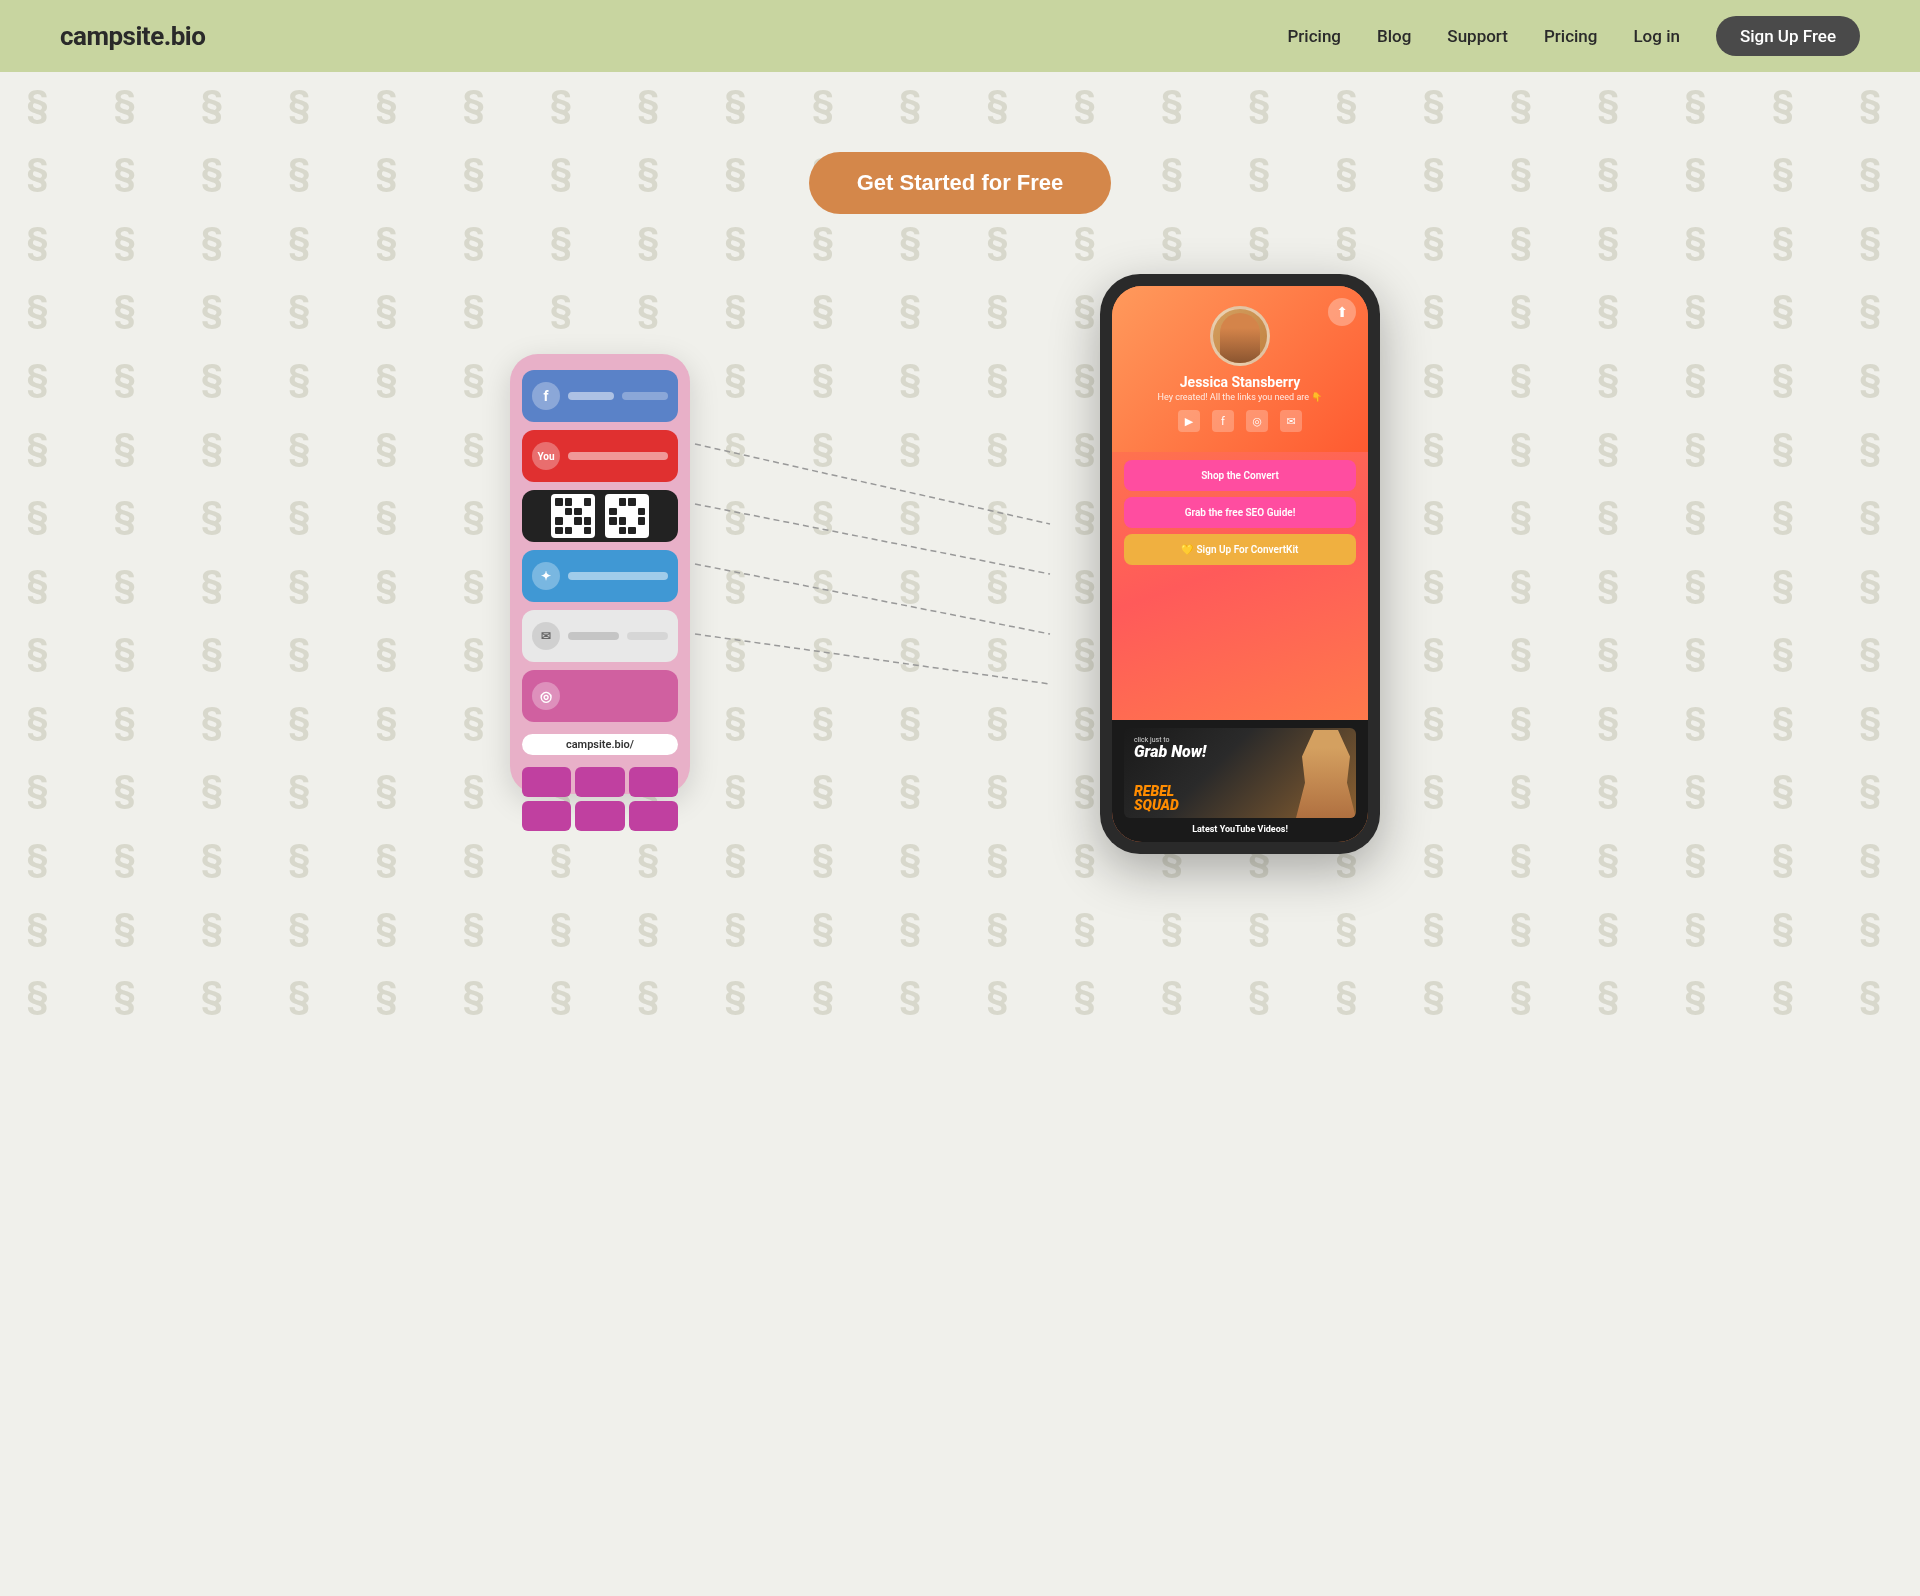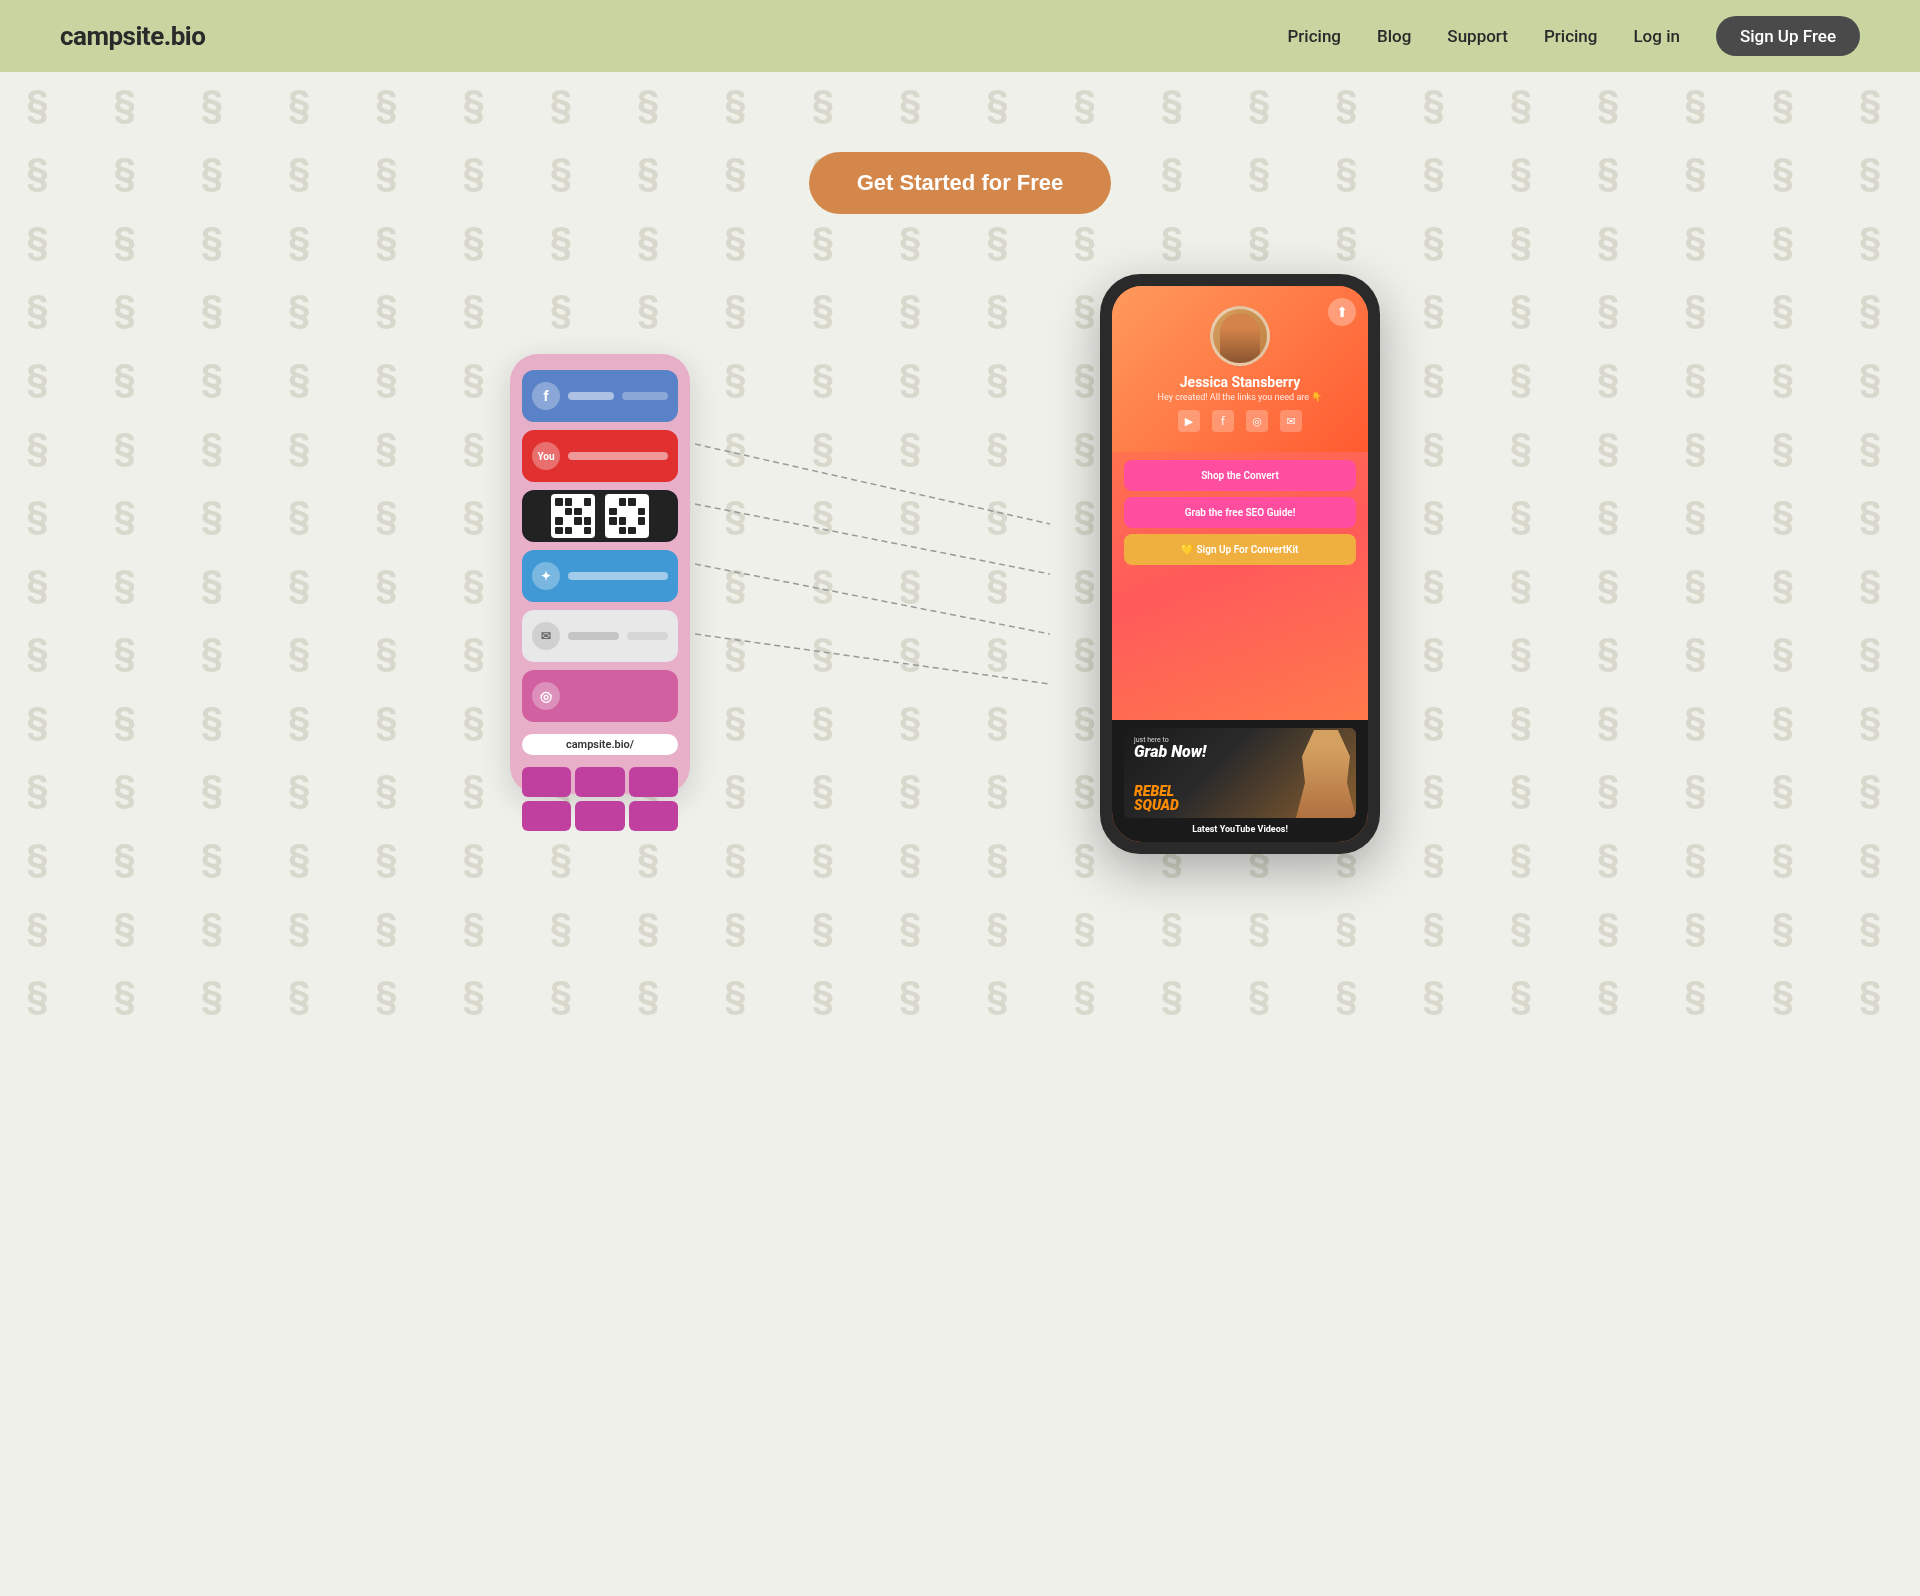--- a/index.html
+++ b/index.html
@@ -801,21 +801,21 @@
 
         <div class="rp-links">
           <div class="rp-link-btn">Shop the Convert</div>
           <div class="rp-link-btn">Grab the free SEO Guide!</div>
           <div class="rp-link-btn yellow">💛 Sign Up For ConvertKit</div>
         </div>
 
         <div class="rp-bottom-card">
           <div class="rp-bottom-card-img">
             <div class="rp-join-text">
-              <div class="rp-join-small">just here to</div>
+              <div class="rp-join-small">click just to</div>
               <div class="rp-join-big">Grab Now!</div>
             </div>
             <div class="rp-rebel-text">REBEL<br>SQUAD</div>
             <div class="rp-person-silhouette"></div>
           </div>
           <div class="rp-bottom-label">Latest YouTube Videos!</div>
         </div>
       </div>
     </div>
 

